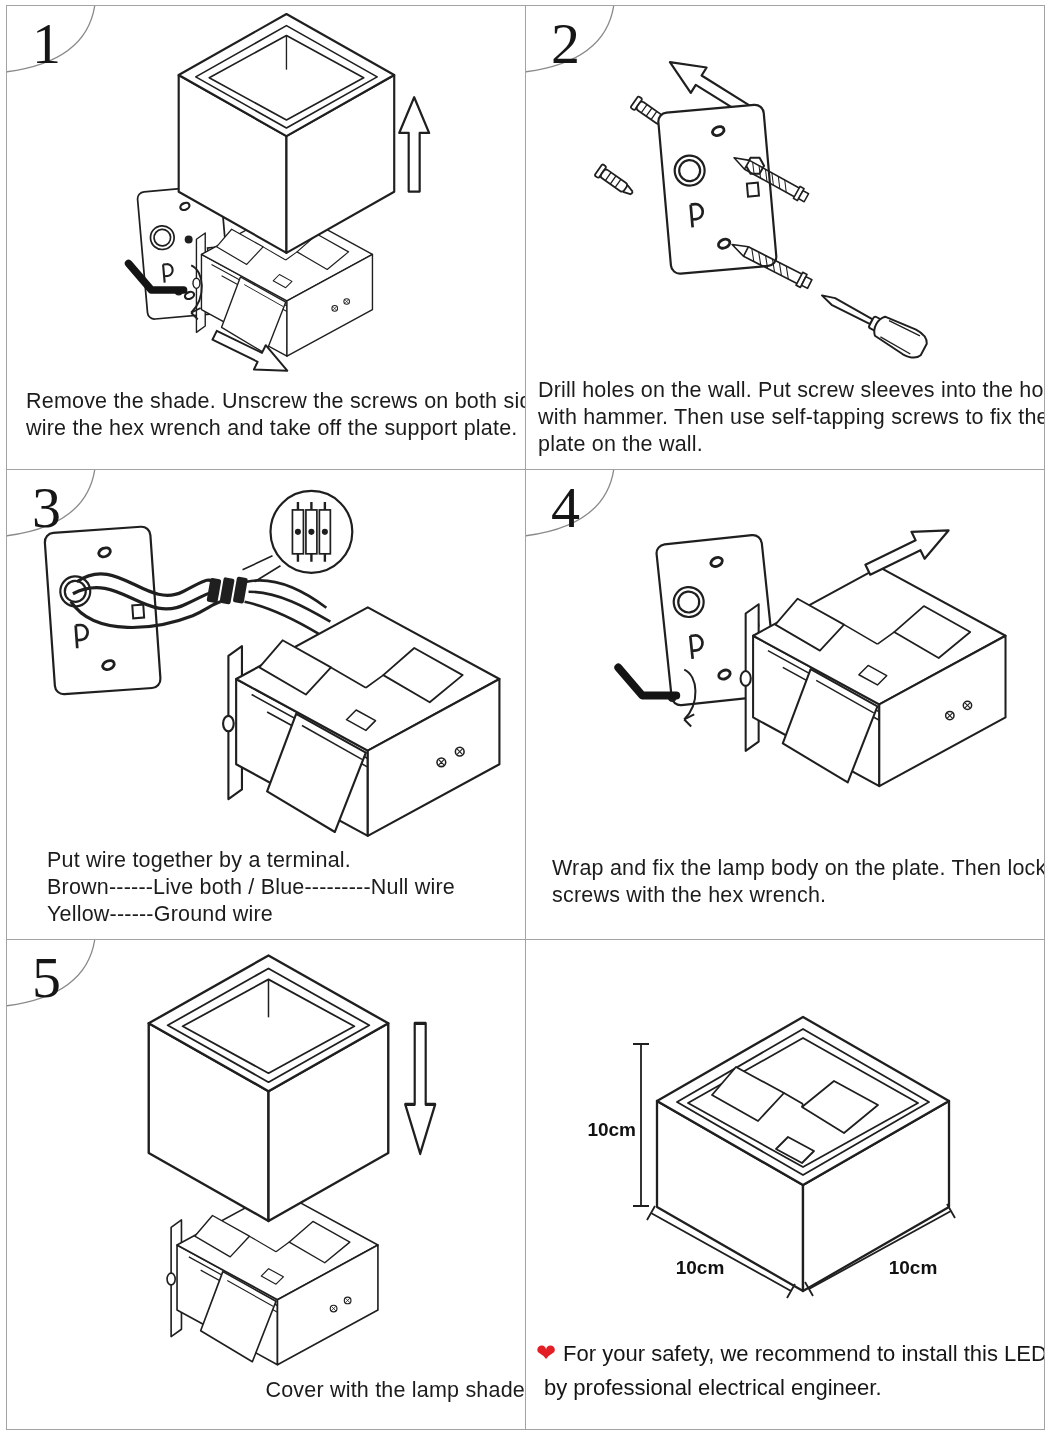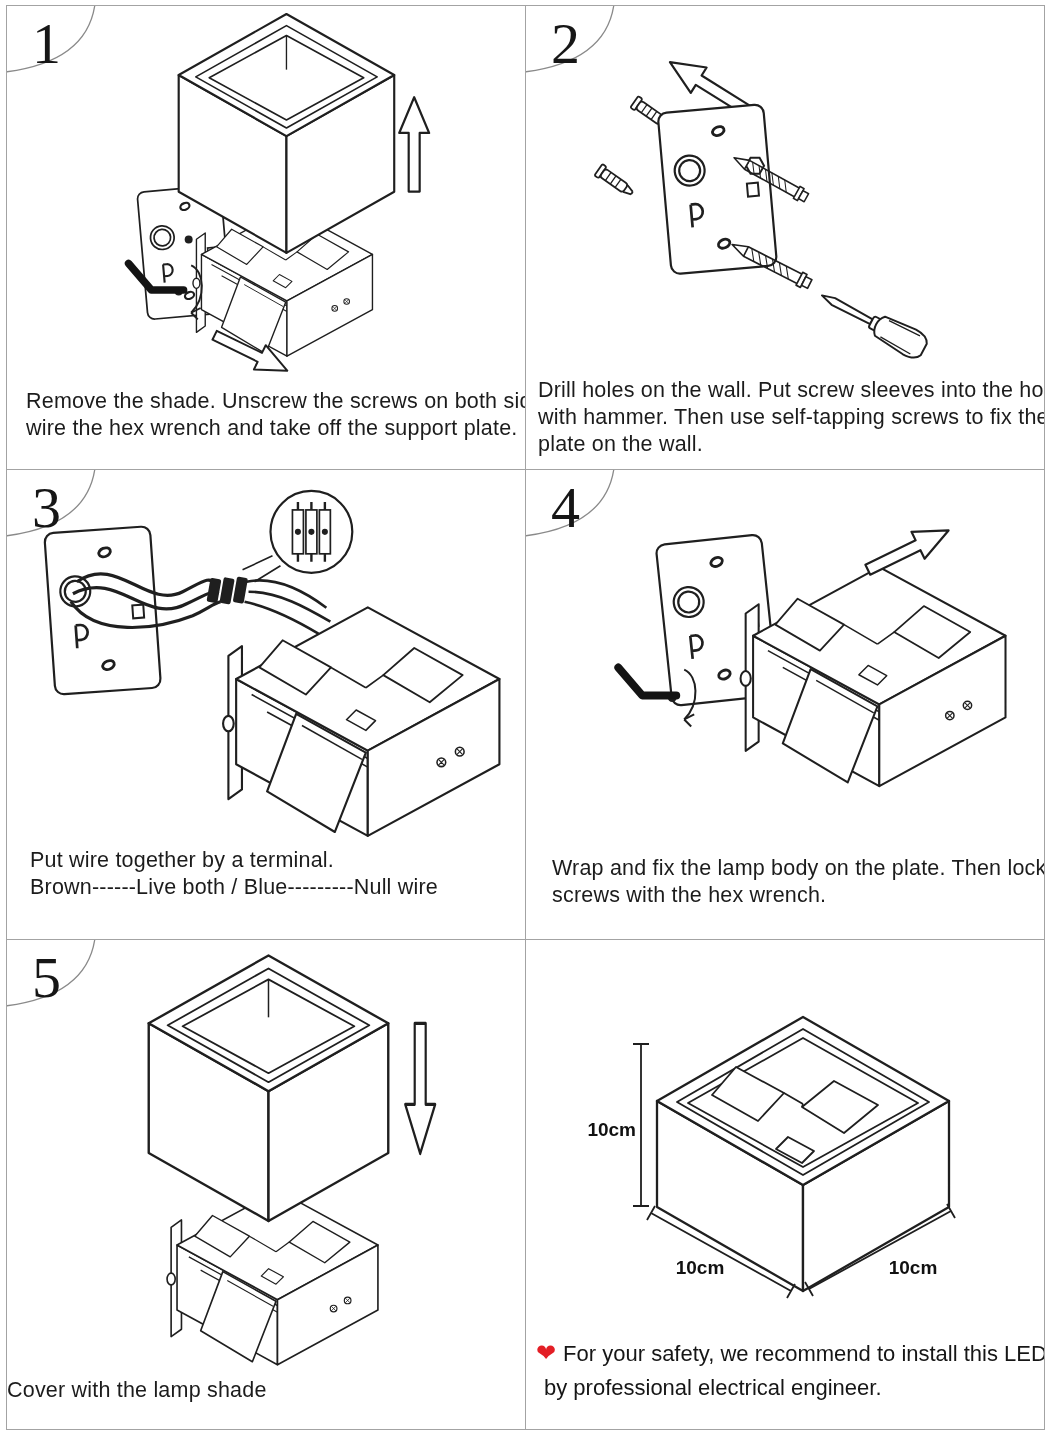--- a/index.html
+++ b/index.html
@@ -17,21 +17,21 @@
     border-right:1px solid #a3a3a3; border-bottom:1px solid #a3a3a3; }
   .panel.col2 { border-right:none; }
   .panel.row3 { border-bottom:none; }
   .corner-curve { position:absolute; left:0; top:0; pointer-events:none; }
   .corner-num {
     position:absolute; left:25px; top:2px;
     font-family:"Liberation Serif", serif; font-size:58px; line-height:72px; color:#161616;
   }
   .drawing { position:absolute; left:0; top:0; width:100%; height:100%; }
   .caption { position:absolute; color:#1c1c1c; font-size:21.5px; line-height:27px; letter-spacing:0.2px; white-space:nowrap; }
-  .caption.center { text-align:left; }
+  .caption.center { text-align:right; }
   .safety { position:absolute; font-size:22px; line-height:34px; color:#161616; white-space:nowrap; }
   .heart { color:#e31e25; font-size:24px; margin-right:7px; }
   .dim-label { font-weight:bold; font-size:19px; fill:#111111; font-family:"Liberation Sans",sans-serif; }
 </style>
 </head>
 <body>
 
 <svg width="0" height="0" style="position:absolute" aria-hidden="true">
 <defs>
   <g id="shade" stroke="#1f1f1f" stroke-width="2.4" stroke-linejoin="round">
@@ -177,23 +177,24 @@
       <g stroke="#1f1f1f" stroke-width="1.7" fill="none">
         <rect x="286" y="40" width="11" height="44"></rect>
         <rect x="299.5" y="40" width="11" height="44"></rect>
         <rect x="313" y="40" width="11" height="44"></rect>
         <circle cx="291.5" cy="62" r="2.2" fill="#1f1f1f"></circle>
         <circle cx="305" cy="62" r="2.2" fill="#1f1f1f"></circle>
         <circle cx="318.5" cy="62" r="2.2" fill="#1f1f1f"></circle>
         <path d="M291.5,40 v-8 M305,40 v-8 M318.5,40 v-8 M291.5,84 v8 M305,84 v8 M318.5,84 v8" stroke-width="2.4"></path>
       </g>
     </svg>
-    <div class="caption" style="left:23px; top:377px">
+    <div class="caption" style="left:40px; top:377px">
       <div>Put wire together by a terminal.</div>
       <div>Brown------Live both / Blue---------Null wire</div>
+      <div>Yellow------Ground wire</div>
     </div>
   </div>
 
   <div class="panel col2">
     <svg class="corner-curve" width="100" height="80" viewBox="0 0 100 80">
       <path d="M88,-2 Q80,56 -2,66" fill="none" stroke="#8a8a8a" stroke-width="1.3"></path>
     </svg>
     <div class="corner-num">4</div>
     <svg class="drawing" viewBox="0 0 518 470">
       <use href="#wallplate" transform="translate(124,72) rotate(-6)"></use>

